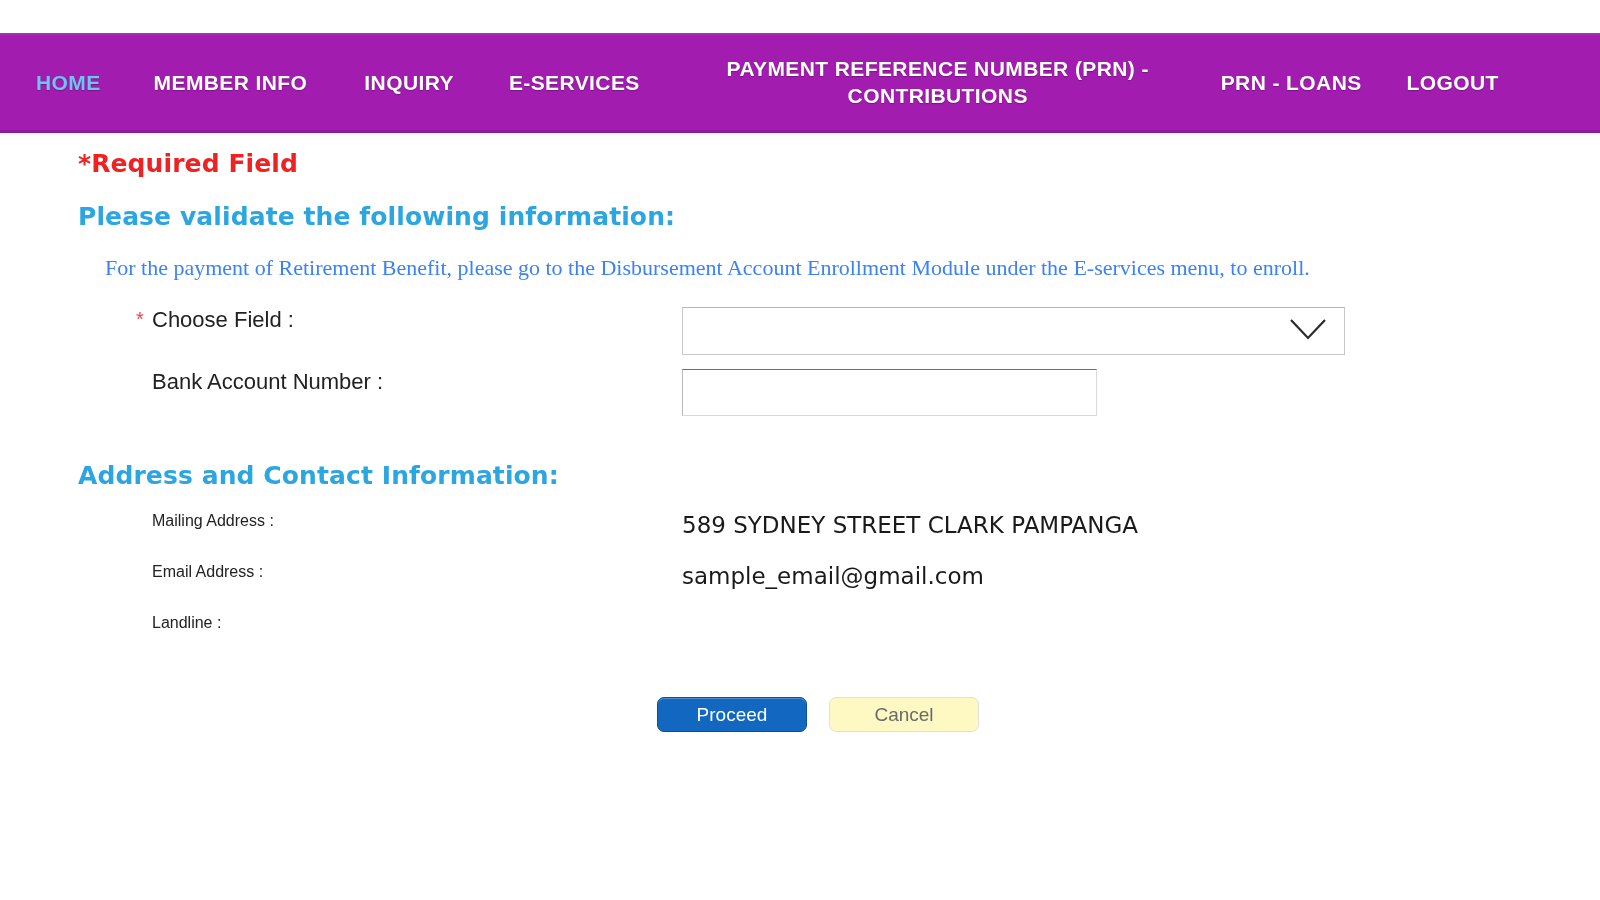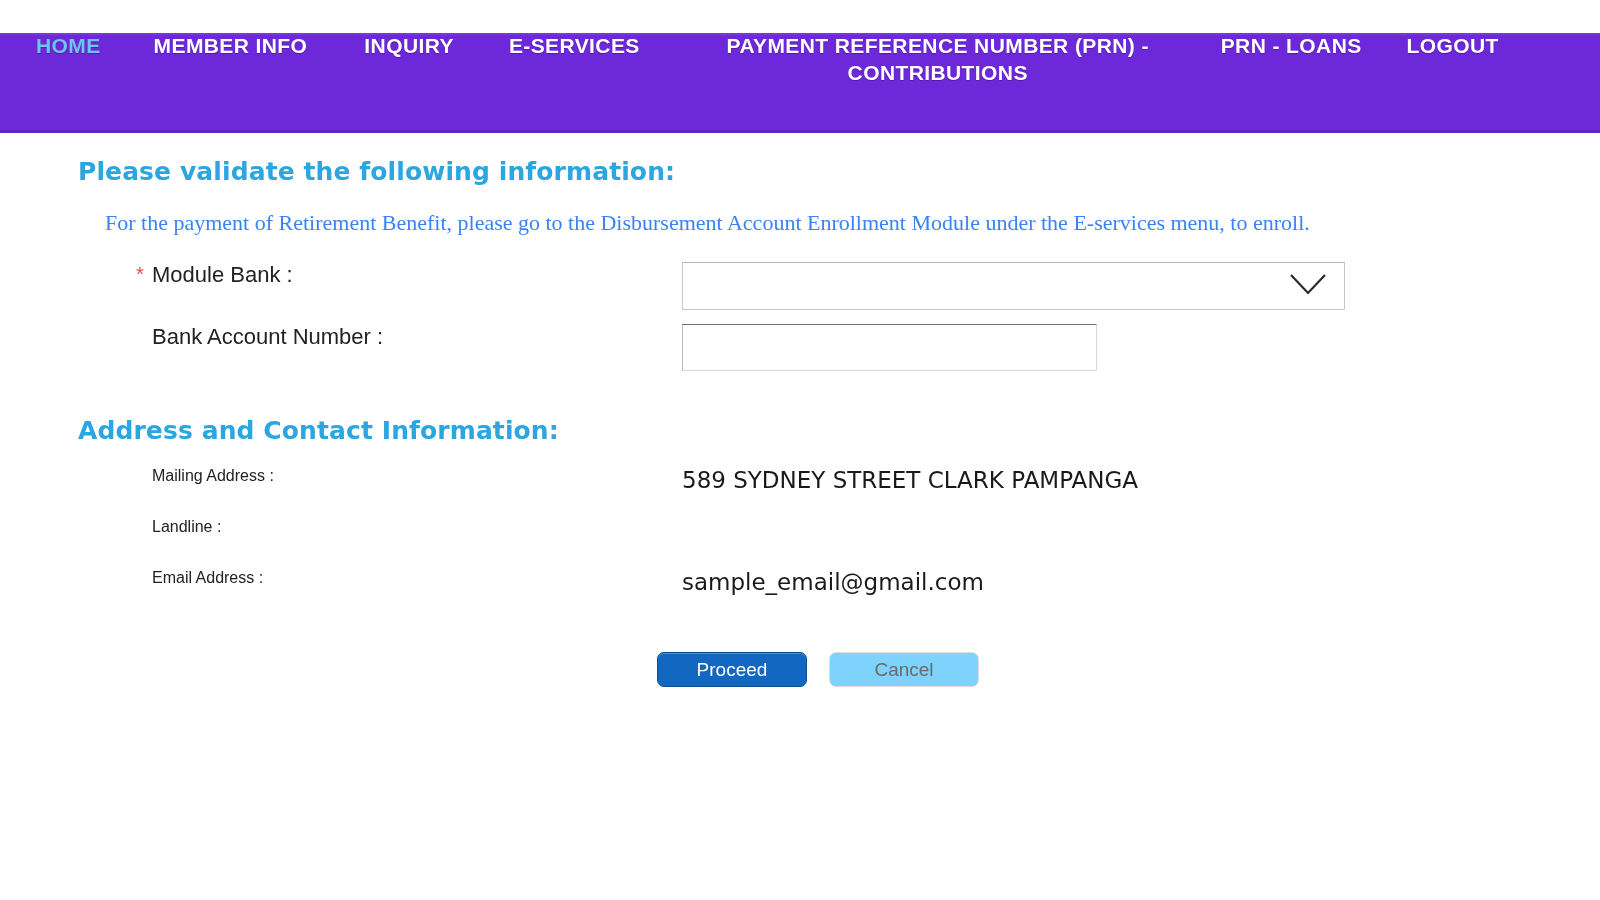--- a/index.html
+++ b/index.html
@@ -18,23 +18,24 @@
   
   .top-strip {
     height: 33px;
     background: #ffffff;
     width: 100%;
   }
 
   
   .navbar {
     height: 100px;
-    background: #6d28d9;
+    background: #a21caf;
     box-shadow: inset 0 -3px 0 rgba(0,0,0,0.10), inset 0 2px 0 rgba(255,255,255,0.07);
     display: flex;
+    align-items: center;
     box-sizing: border-box;
     padding: 0 26px 0 36px;
     position: relative;
   }
   .nav-item {
     color: #ffffff;
     font-family: "Liberation Sans", sans-serif;
     font-weight: bold;
     font-size: 21px;
     letter-spacing: 0.4px;
@@ -204,21 +205,21 @@
     line-height: 33px;
     background: #1268c0;
     color: #ffffff;
     border: 1px solid #0d4f92;
     box-shadow: inset 0 1px 0 rgba(255,255,255,0.25);
   }
   .btn-cancel {
     width: 150px;
     height: 35px;
     line-height: 33px;
-    background: #7dd3fc;
+    background: #fef9c3;
     color: #6a6a6a;
     border: 1px solid #e0e0e0;
     margin-left: 22px;
   }
 </style>
 </head>
 <body>
 
 <div class="top-strip"></div>
 
@@ -233,31 +234,32 @@
   <div class="nav-sp-4"></div>
   <div class="nav-item wide">PAYMENT REFERENCE NUMBER (PRN) - CONTRIBUTIONS</div>
   <div class="nav-sp-5"></div>
   <div class="nav-item">PRN - LOANS</div>
   <div class="nav-sp-6"></div>
   <div class="nav-item">LOGOUT</div>
 </div>
 
 <div class="content">
 
+  <div class="required-note">*Required Field</div>
 
   <div class="section-heading">Please validate the following information:</div>
 
   <div class="intro-paragraph">For the payment of Retirement Benefit, please go to the Disbursement Account Enrollment Module under the E-services menu, to enroll.</div>
 
   <div class="form-block">
 
     <div class="row">
       <div class="row-label">
         <span class="asterisk">*</span>
-        <span>Module Bank :</span>
+        <span>Choose Field :</span>
       </div>
       <div class="select-wrap">
         <span class="select-text"></span>
         <span class="chev">
           <svg width="40" height="24" viewBox="0 0 40 24" xmlns="http://www.w3.org/2000/svg">
             <path d="M3 3 L20 21 L37 3" fill="none" stroke="#2b2b2b" stroke-width="2.2"></path>
           </svg>
         </span>
       </div>
     </div>
@@ -278,27 +280,27 @@
 
   <div class="contact-block">
 
     <div class="contact-row">
       <div class="contact-label">Mailing Address :</div>
       <div class="contact-value">589 SYDNEY STREET CLARK PAMPANGA</div>
     </div>
 
 
     <div class="contact-row">
+      <div class="contact-label">Email Address :</div>
+      <div class="contact-value">sample_email@gmail.com</div>
+    </div>
+
+    <div class="contact-row">
       <div class="contact-label">Landline :</div>
       <div class="contact-value"></div>
-    </div>
-
-    <div class="contact-row">
-      <div class="contact-label">Email Address :</div>
-      <div class="contact-value">sample_email@gmail.com</div>
     </div>
 
   </div>
 
   <div class="button-bar">
     <div class="btn btn-proceed">Proceed</div>
     <div class="btn btn-cancel">Cancel</div>
   </div>
 
 </div>

